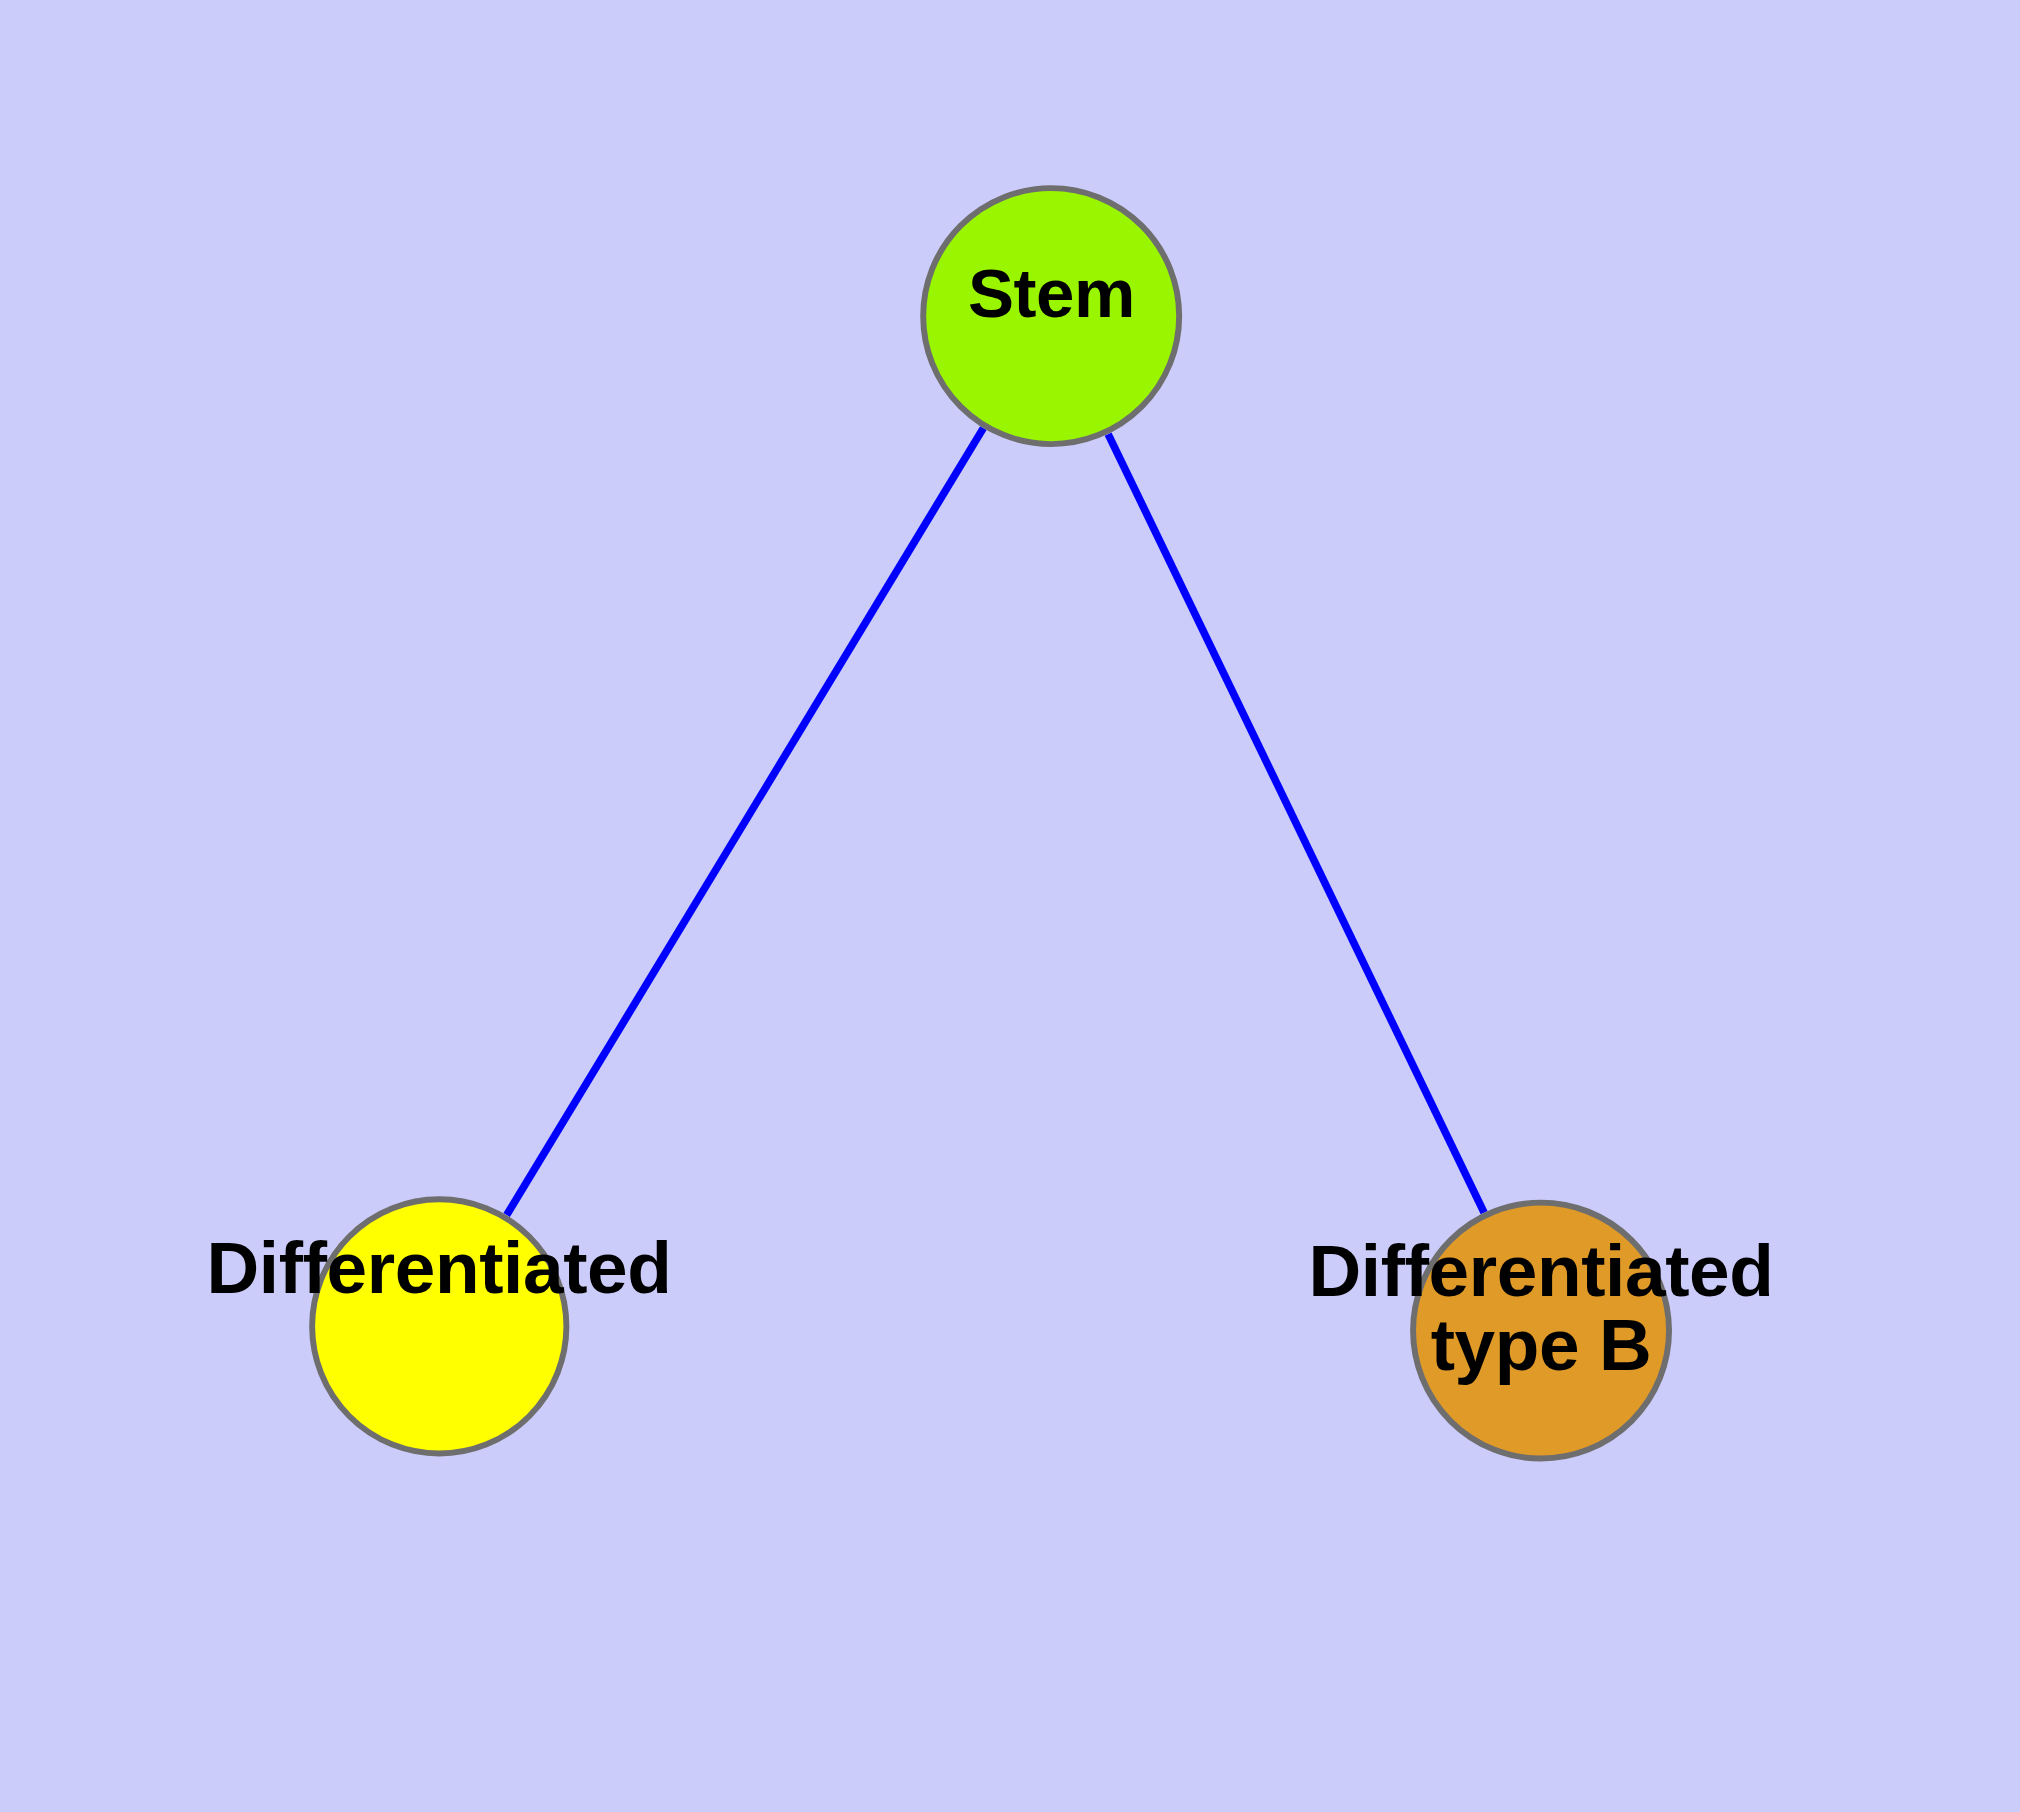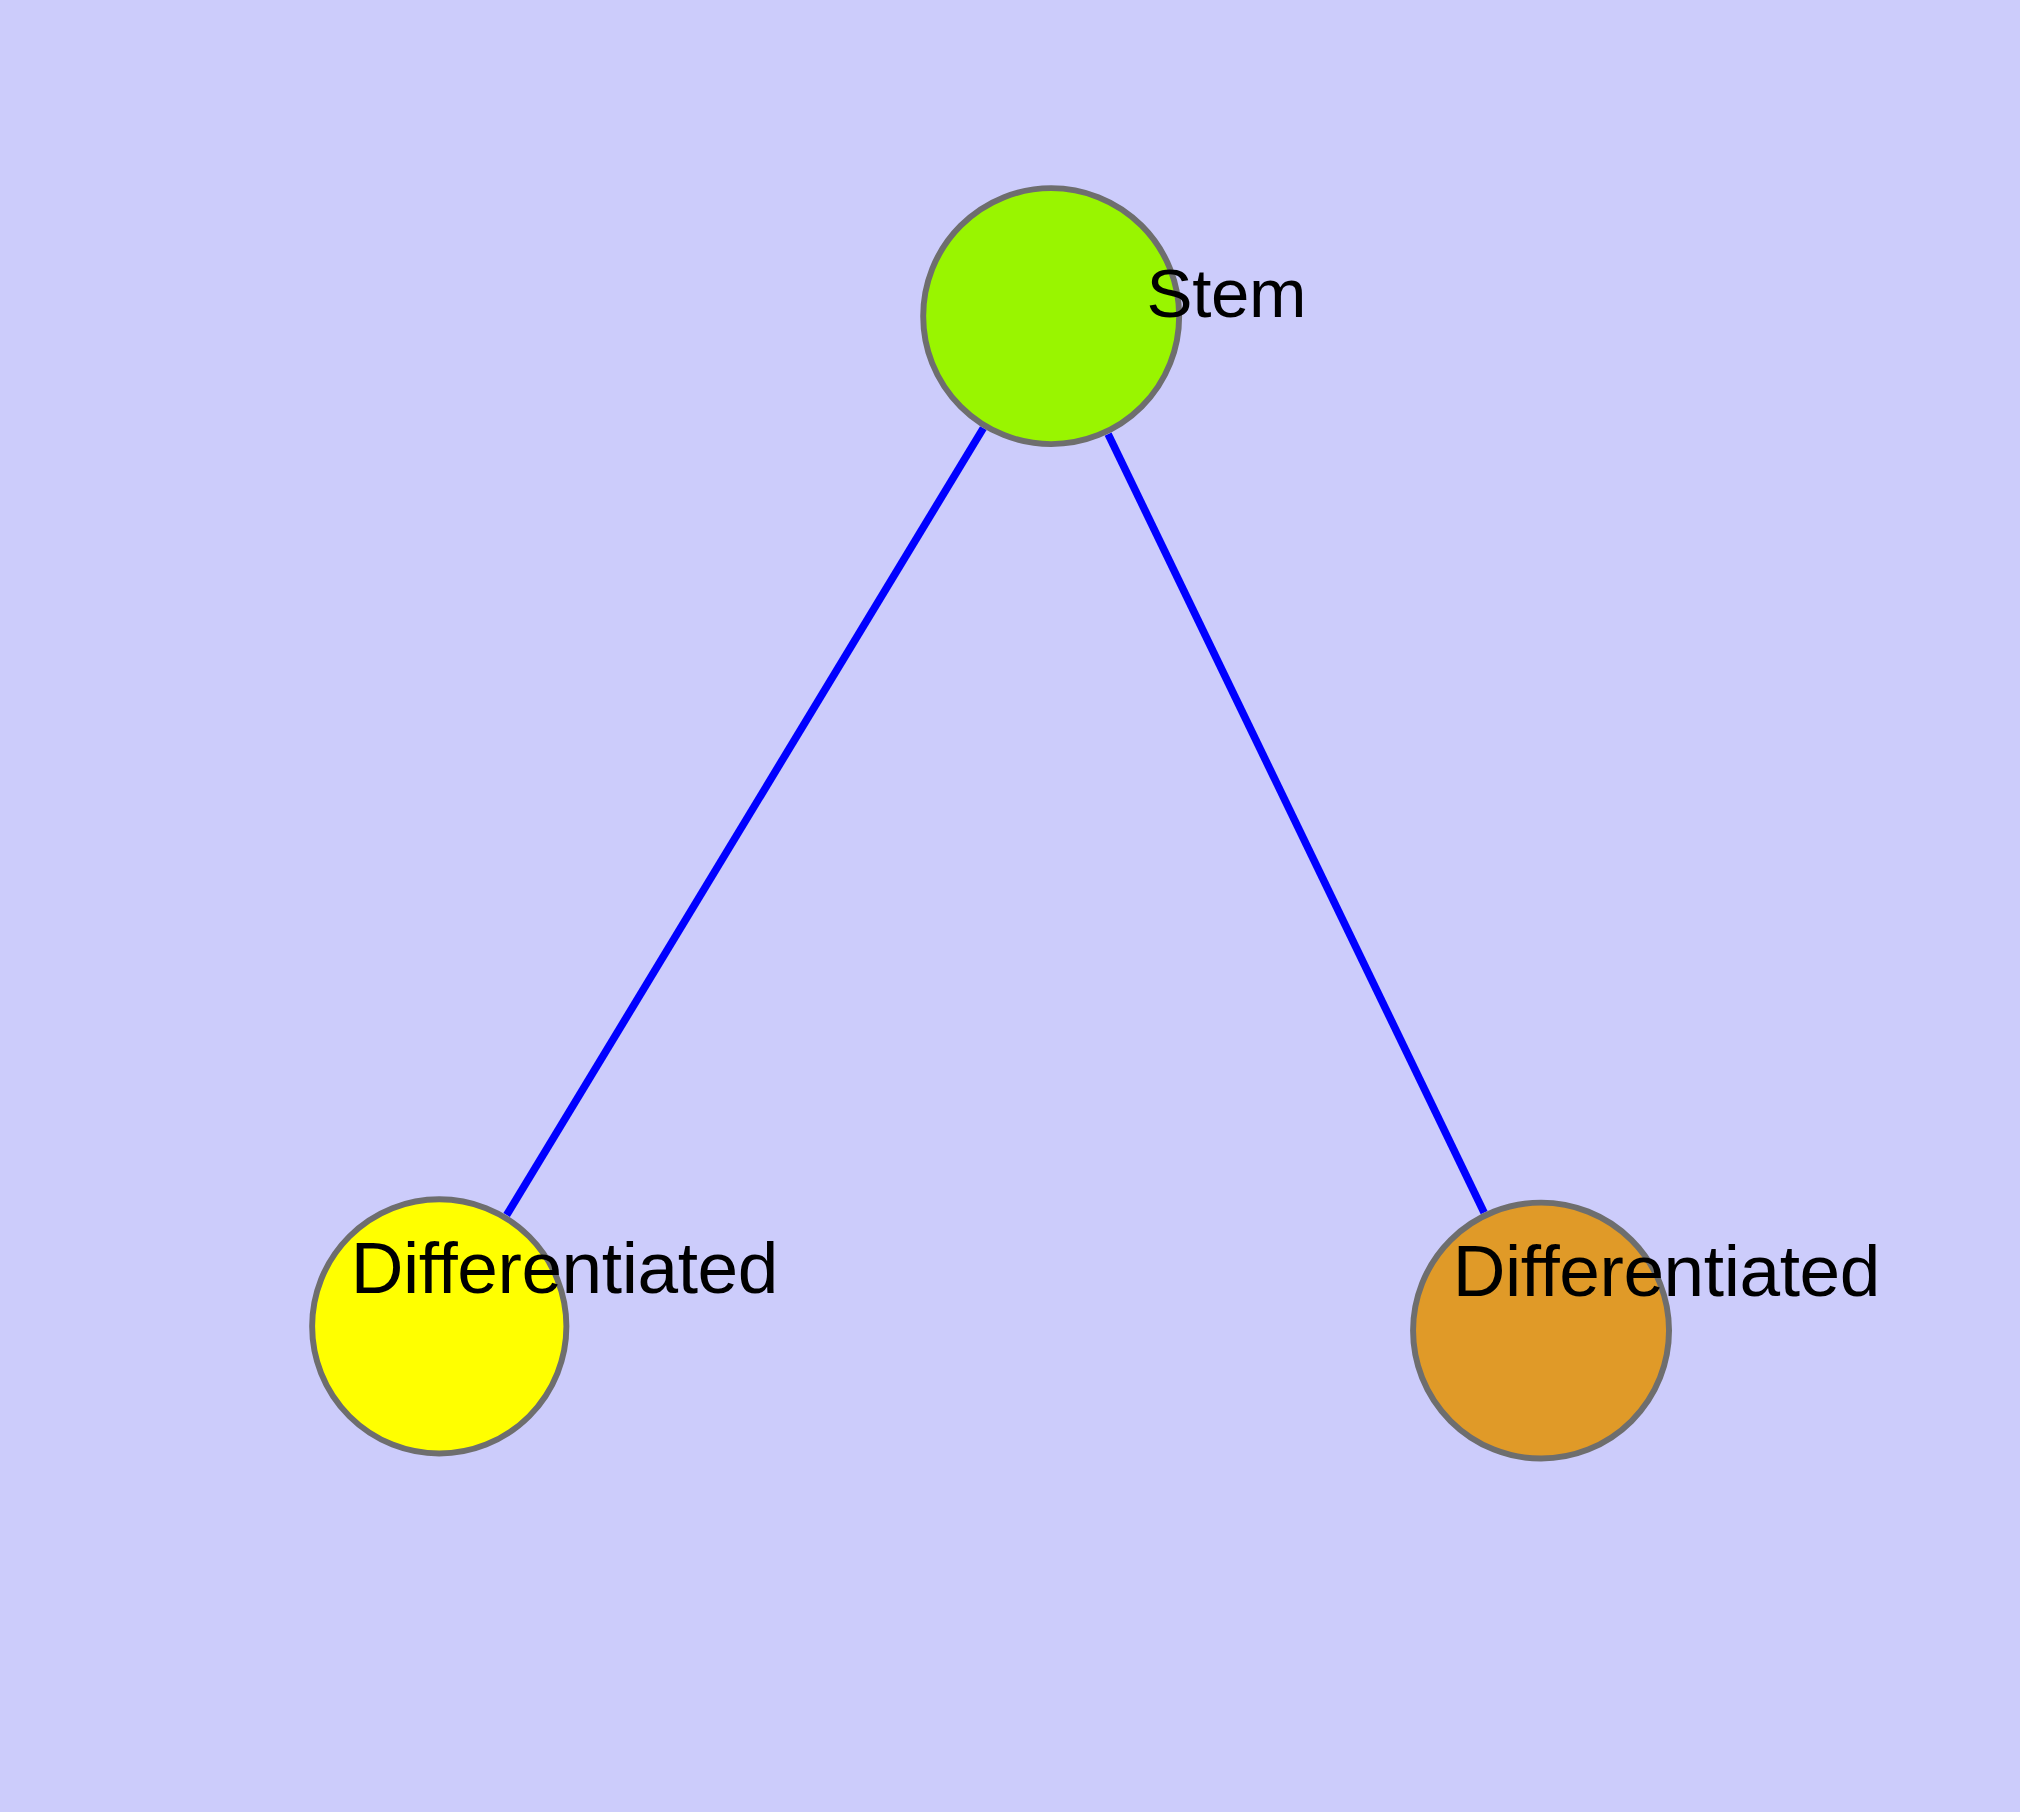--- a/index.html
+++ b/index.html
@@ -24,22 +24,22 @@
   }
   #graph-svg {
     position: absolute;
     left: 0;
     top: 0;
     width: 2021px;
     height: 1812px;
   }
   .node-label {
     position: absolute;
-    text-align: right;
-    font-weight: normal;
+    text-align: center;
+    font-weight: bold;
     color: #000000;
     white-space: pre;
     line-height: 1.02;
     letter-spacing: -0.4px;
     pointer-events: none;
   }
   #label-stem {
     left: 797px;
     top: 259px;
     width: 509px;
@@ -78,16 +78,16 @@
       <circle id="node-stem" cx="1240" cy="373" r="151" fill="#99f500" stroke="#6e6e6e" stroke-width="7"></circle>
       <circle id="node-diff-a" cx="518" cy="1565" r="150" fill="#ffff00" stroke="#6e6e6e" stroke-width="7"></circle>
       <circle id="node-diff-b" cx="1818" cy="1570" r="151" fill="#e09a28" stroke="#6e6e6e" stroke-width="7"></circle>
     </g>
   </svg>
 
   <div class="node-label" id="label-stem" style="color: rgb(0, 0, 0);"><span>Stem</span></div>
 
   <div class="node-label" id="label-diff-a" style="color: rgb(0, 0, 0);"><span>Differentiated</span><br></div>
 
-  <div class="node-label" id="label-diff-b" style="color: rgb(0, 0, 0);"><span>Differentiated</span><br></div>
+  <div class="node-label" id="label-diff-b" style="color: rgb(0, 0, 0);"><span>Differentiated</span><br><span>type B</span></div>
 
 </div>
 
 
 </body></html>

